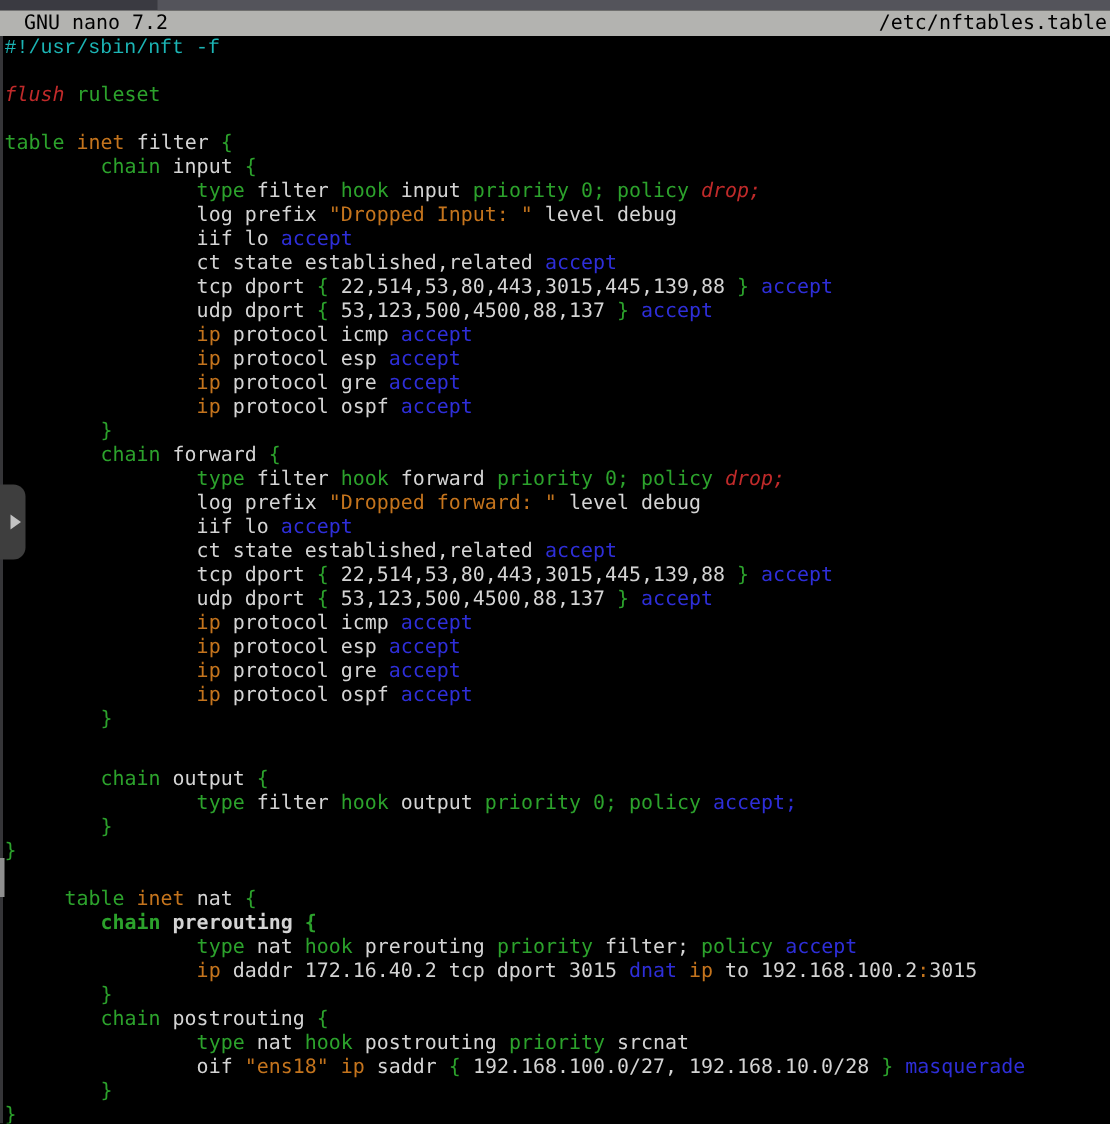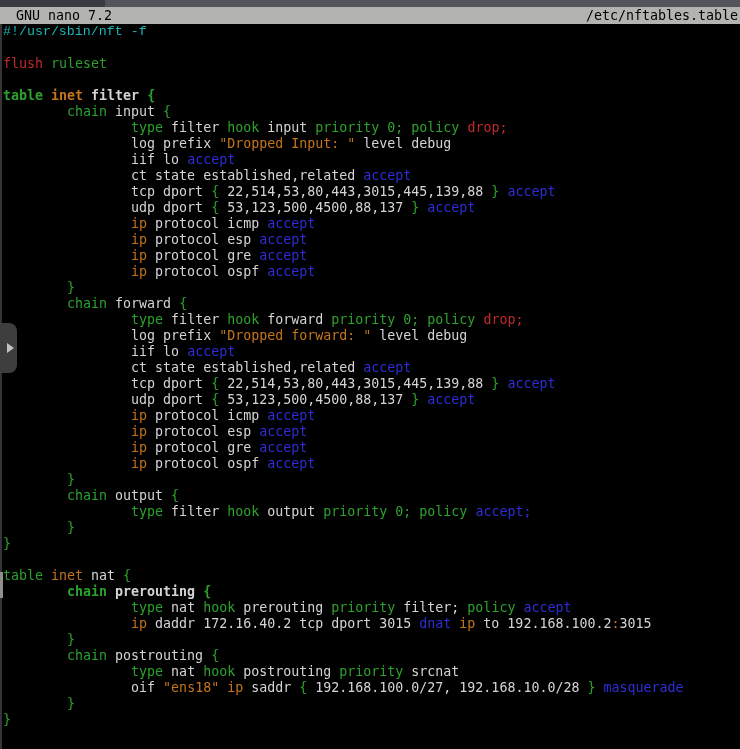--- a/index.html
+++ b/index.html
@@ -24,21 +24,21 @@
   .titlebar .file{white-space:pre;}
   
   .editor{
     position:absolute;top:24px;left:3px;right:0;bottom:0;
     font-size:13.3px;line-height:16px;
   }
   .code-line{height:16px;white-space:pre;}
   .c-def{color:var(--c-def,#d4d4d4);}
   .c-green{color:var(--c-green,#2ca22c);}
   .c-orange{color:var(--c-orange,#c4741d);}
-  .c-red{color:var(--c-red,#c02a2a);}
+  .c-red{color:var(--c-red,#c02a2a);font-style:italic;}
   .c-blue{color:var(--c-blue,#2e2ed8);}
   .c-cyan{color:var(--c-cyan,#1cb5b5);}
   
   .left-edge{position:absolute;top:24px;left:0;width:2px;height:725px;background:#353538;}
   .scroll-indicator{position:absolute;top:572px;left:0;width:3px;height:26px;background:#8f8f8f;}
   
   .side-handle{
     position:absolute;top:323px;left:0;width:17px;height:50px;
     background:#3e3e3e;border-radius:0 8px 8px 0;
     display:flex;align-items:center;justify-content:center;cursor:pointer;
@@ -59,21 +59,21 @@
 <div class="titlebar">
   <span class="app">GNU nano 7.2</span>
   <span class="file">/etc/nftables.table</span>
 </div>
 
 <div class="editor" id="editor-code">
     <div class="code-line" style="padding-left: 0ch; font-family: Liberation Mono, monospace;"><span class="c-cyan">#!/usr/sbin/nft -f</span></div>
     <div class="code-line" style="padding-left: 0ch;"></div>
     <div class="code-line" style="padding-left: 0ch;"><span class="c-red">flush</span><span class="c-def"> </span><span class="c-green">ruleset</span></div>
     <div class="code-line" style="padding-left: 0ch;"></div>
-    <div class="code-line" style="padding-left: 0ch; font-weight: bold;"><span class="c-green">table</span><span class="c-def"> </span><span class="c-orange">inet</span><span class="c-def"> filter </span><span class="c-green">{</span></div>
+    <div class="code-line" style="padding-left: 0ch;"><span class="c-green">table</span><span class="c-def"> </span><span class="c-orange">inet</span><span class="c-def"> filter </span><span class="c-green">{</span></div>
     <div class="code-line" style="padding-left: 8ch;"><span class="c-green">chain</span><span class="c-def"> input </span><span class="c-green">{</span></div>
     <div class="code-line" style="padding-left: 16ch;"><span class="c-green">type</span><span class="c-def"> filter </span><span class="c-green">hook</span><span class="c-def"> input </span><span class="c-green">priority 0;</span><span class="c-def"> </span><span class="c-green">policy</span><span class="c-def"> </span><span class="c-red">drop;</span></div>
     <div class="code-line" style="padding-left: 16ch;"><span class="c-def">log prefix </span><span class="c-orange">"Dropped Input: "</span><span class="c-def"> level debug</span></div>
     <div class="code-line" style="padding-left: 16ch;"><span class="c-def">iif lo </span><span class="c-blue">accept</span></div>
     <div class="code-line" style="padding-left: 16ch;"><span class="c-def">ct state established,related </span><span class="c-blue">accept</span></div>
     <div class="code-line" style="padding-left: 16ch;"><span class="c-def">tcp dport </span><span class="c-green">{</span><span class="c-def"> 22,514,53,80,443,3015,445,139,88 </span><span class="c-green">}</span><span class="c-def"> </span><span class="c-blue">accept</span></div>
     <div class="code-line" style="padding-left: 16ch;"><span class="c-def">udp dport </span><span class="c-green">{</span><span class="c-def"> 53,123,500,4500,88,137 </span><span class="c-green">}</span><span class="c-def"> </span><span class="c-blue">accept</span></div>
     <div class="code-line" style="padding-left: 16ch;"><span class="c-orange">ip</span><span class="c-def"> protocol icmp </span><span class="c-blue">accept</span></div>
     <div class="code-line" style="padding-left: 16ch;"><span class="c-orange">ip</span><span class="c-def"> protocol esp </span><span class="c-blue">accept</span></div>
     <div class="code-line" style="padding-left: 16ch;"><span class="c-orange">ip</span><span class="c-def"> protocol gre </span><span class="c-blue">accept</span></div>
@@ -84,26 +84,26 @@
     <div class="code-line" style="padding-left: 16ch;"><span class="c-def">log prefix </span><span class="c-orange">"Dropped forward: "</span><span class="c-def"> level debug</span></div>
     <div class="code-line" style="padding-left: 16ch;"><span class="c-def">iif lo </span><span class="c-blue">accept</span></div>
     <div class="code-line" style="padding-left: 16ch;"><span class="c-def">ct state established,related </span><span class="c-blue">accept</span></div>
     <div class="code-line" style="padding-left: 16ch;"><span class="c-def">tcp dport </span><span class="c-green">{</span><span class="c-def"> 22,514,53,80,443,3015,445,139,88 </span><span class="c-green">}</span><span class="c-def"> </span><span class="c-blue">accept</span></div>
     <div class="code-line" style="padding-left: 16ch;"><span class="c-def">udp dport </span><span class="c-green">{</span><span class="c-def"> 53,123,500,4500,88,137 </span><span class="c-green">}</span><span class="c-def"> </span><span class="c-blue">accept</span></div>
     <div class="code-line" style="padding-left: 16ch;"><span class="c-orange">ip</span><span class="c-def"> protocol icmp </span><span class="c-blue">accept</span></div>
     <div class="code-line" style="padding-left: 16ch;"><span class="c-orange">ip</span><span class="c-def"> protocol esp </span><span class="c-blue">accept</span></div>
     <div class="code-line" style="padding-left: 16ch;"><span class="c-orange">ip</span><span class="c-def"> protocol gre </span><span class="c-blue">accept</span></div>
     <div class="code-line" style="padding-left: 16ch;"><span class="c-orange">ip</span><span class="c-def"> protocol ospf </span><span class="c-blue">accept</span></div>
     <div class="code-line" style="padding-left: 8ch;"><span class="c-green">}</span></div>
-    <div class="code-line" style="padding-left: 8ch;"><span class="c-green">chain</span><span class="c-def"> output </span><span class="c-green">{</span></div>
+    <div class="code-line" style="padding-left: 8ch; margin-top: 24px;"><span class="c-green">chain</span><span class="c-def"> output </span><span class="c-green">{</span></div>
     <div class="code-line" style="padding-left: 16ch;"><span class="c-green">type</span><span class="c-def"> filter </span><span class="c-green">hook</span><span class="c-def"> output </span><span class="c-green">priority 0;</span><span class="c-def"> </span><span class="c-green">policy</span><span class="c-def"> </span><span class="c-blue">accept;</span></div>
     <div class="code-line" style="padding-left: 8ch;"><span class="c-green">}</span></div>
     <div class="code-line" style="padding-left: 0ch;"><span class="c-green">}</span></div>
     <div class="code-line" style="padding-left: 0ch;"></div>
-    <div class="code-line" style="padding-left: 0ch;"><span class="c-green">table</span><span class="c-def"> </span><span class="c-orange">inet</span><span class="c-def"> nat </span><span class="c-green">{</span></div>
+    <div class="code-line" style="padding-left: 0ch; margin-left: 40px;"><span class="c-green">table</span><span class="c-def"> </span><span class="c-orange">inet</span><span class="c-def"> nat </span><span class="c-green">{</span></div>
     <div class="code-line" style="padding-left: 8ch; font-weight: bold;"><span class="c-green">chain</span><span class="c-def"> prerouting </span><span class="c-green">{</span></div>
     <div class="code-line" style="padding-left: 16ch;"><span class="c-green">type</span><span class="c-def"> nat </span><span class="c-green">hook</span><span class="c-def"> prerouting </span><span class="c-green">priority</span><span class="c-def"> filter; </span><span class="c-green">policy</span><span class="c-def"> </span><span class="c-blue">accept</span></div>
     <div class="code-line" style="padding-left: 16ch;"><span class="c-orange">ip</span><span class="c-def"> daddr 172.16.40.2 tcp dport 3015 </span><span class="c-blue">dnat</span><span class="c-def"> </span><span class="c-orange">ip</span><span class="c-def"> to 192.168.100.2</span><span class="c-orange">:</span><span class="c-def">3015</span></div>
     <div class="code-line" style="padding-left: 8ch;"><span class="c-green">}</span></div>
     <div class="code-line" style="padding-left: 8ch;"><span class="c-green">chain</span><span class="c-def"> postrouting </span><span class="c-green">{</span></div>
     <div class="code-line" style="padding-left: 16ch;"><span class="c-green">type</span><span class="c-def"> nat </span><span class="c-green">hook</span><span class="c-def"> postrouting </span><span class="c-green">priority</span><span class="c-def"> srcnat</span></div>
     <div class="code-line" style="padding-left: 16ch;"><span class="c-def">oif </span><span class="c-orange">"ens18"</span><span class="c-def"> </span><span class="c-orange">ip</span><span class="c-def"> saddr </span><span class="c-green">{</span><span class="c-def"> 192.168.100.0/27, 192.168.10.0/28 </span><span class="c-green">}</span><span class="c-def"> </span><span class="c-blue">masquerade</span></div>
     <div class="code-line" style="padding-left: 8ch;"><span class="c-green">}</span></div>
     <div class="code-line" style="padding-left: 0ch;"><span class="c-green">}</span></div>
   </div>

